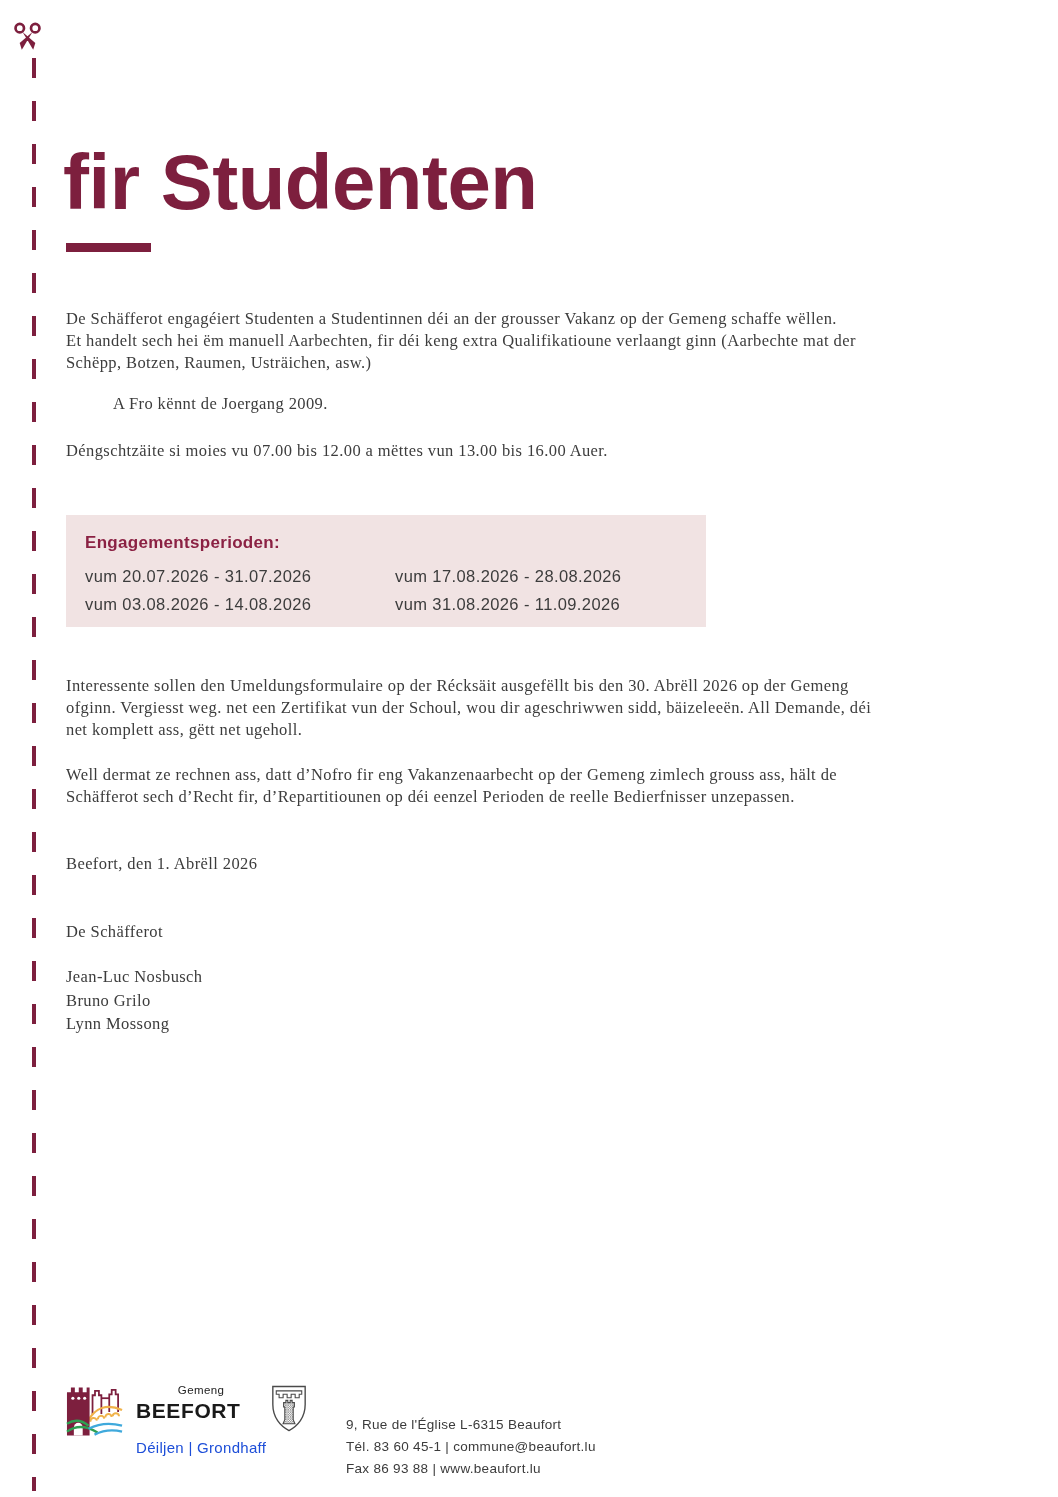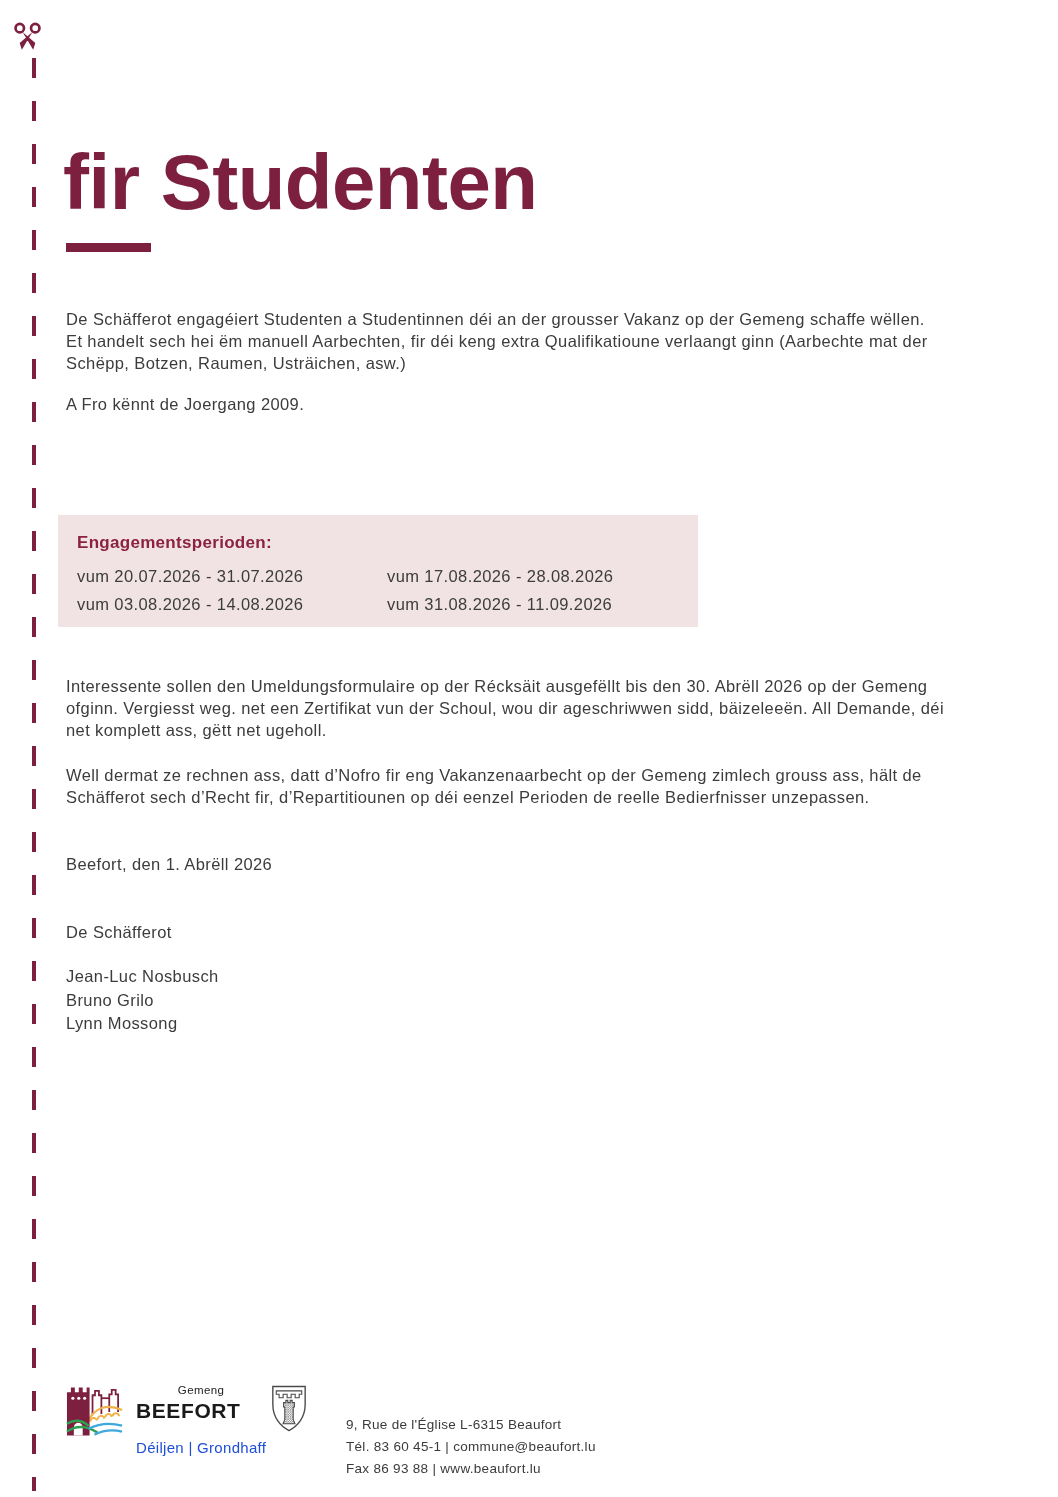--- a/index.html
+++ b/index.html
@@ -15,33 +15,33 @@
   .scissors{position:absolute;left:11px;top:21px;width:33px;height:36px;display:block;}
   
   .title{
     position:absolute;left:63px;top:44px;margin:0;
     font-size:78px;line-height:92px;font-weight:700;color:#7d1f3e;letter-spacing:-0.5px;
   }
   .rule{position:absolute;left:66px;top:243px;width:85px;height:9px;background:#7d1f3e;}
   
   .para{
     position:absolute;left:66px;margin:0;width:912px;
-    font-size:16.5px;line-height:22px;letter-spacing:0.4px;color:#3c3c3c;white-space:pre-line;
+    font-size:16.5px;line-height:22px;letter-spacing:0.4px;color:#3c3c3c;white-space:pre-line;font-family:Liberation Serif, serif;
   }
   .p1{top:308px;}
-  .p2{top:393px;}
+  .p2{top:393px;margin-left:47px;}
   .p3{top:440px;}
   .p4{top:675px;}
   .p5{top:764px;}
   .sig-date{top:853px;}
   .sig-college{top:921px;}
   .sig-names{top:965px;line-height:23.5px;}
   
   .periods-box{
-    position:absolute;left:58px;top:515px;width:640px;height:112px;background:#f1e3e3;
+    position:absolute;left:66px;top:515px;width:640px;height:112px;background:#f1e3e3;
     box-sizing:border-box;padding:17px 0 0 19px;
   }
   .periods-heading{font-size:17px;font-weight:700;color:#8b2143;letter-spacing:0.3px;line-height:22px;}
   .periods-cols{display:flex;margin-top:8px;}
   .periods-col{font-size:16.5px;line-height:28px;letter-spacing:0.4px;color:#3c3c3c;white-space:pre-line;}
   .periods-col.c1{width:310px;}
   
   .logo-castle{position:absolute;left:65px;top:1382px;width:59px;height:56px;display:block;}
   .logo-text{position:absolute;left:136px;top:1384px;}
   .logo-gemeng{font-size:11.5px;letter-spacing:0.4px;color:#222222;text-align:center;}
@@ -68,20 +68,21 @@
   <div class="cut-line"></div>
 
   <h1 class="title"><br><span>fir Studenten</span></h1>
 
   <div class="rule"></div>
 
   <p class="para p1">De Schäfferot engagéiert Studenten a Studentinnen déi an der grousser Vakanz op der Gemeng schaffe wëllen.
 Et handelt sech hei ëm manuell Aarbechten, fir déi keng extra Qualifikatioune verlaangt ginn (Aarbechte mat der
 Schëpp, Botzen, Raumen, Usträichen, asw.)</p>
   <p class="para p2">A Fro kënnt de Joergang 2009.</p>
+  <p class="para p3">Déngschtzäite si moies vu 07.00 bis 12.00 a mëttes vun 13.00 bis 16.00 Auer.</p>
 
   <div class="periods-box">
     <div class="periods-heading">Engagementsperioden:</div>
     <div class="periods-cols">
       <div class="periods-col c1">vum 20.07.2026 - 31.07.2026
 vum 03.08.2026 - 14.08.2026</div>
       <div class="periods-col c2">vum 17.08.2026 - 28.08.2026
 vum 31.08.2026 - 11.09.2026</div>
     </div>
   </div>

